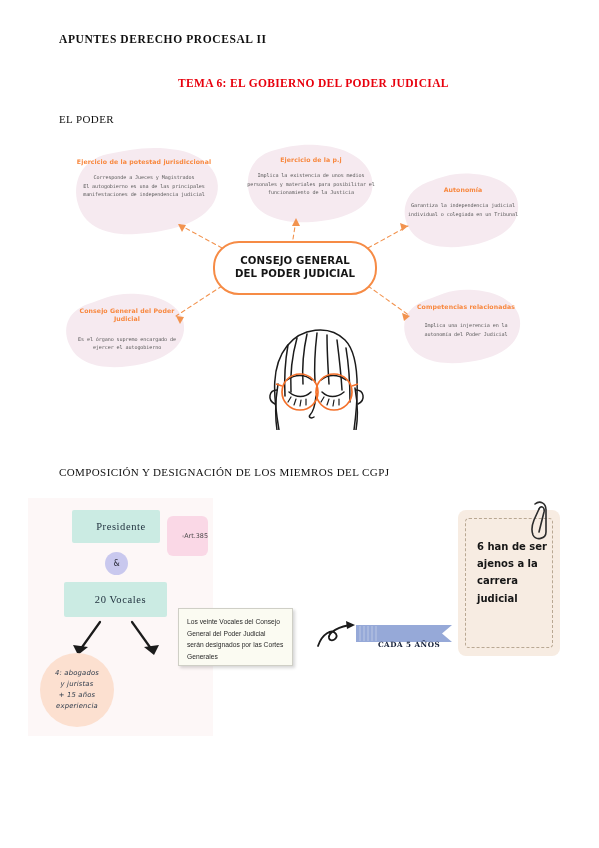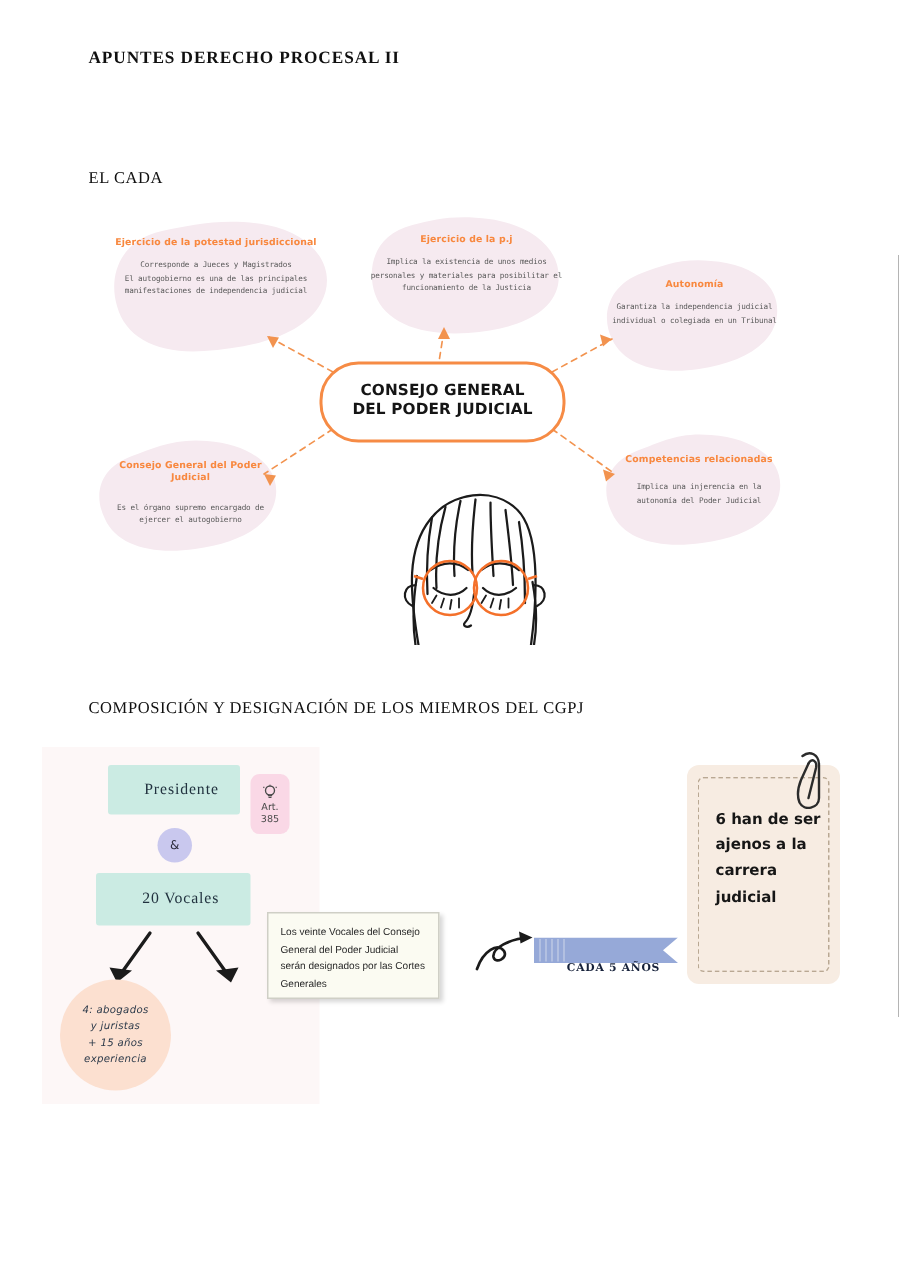--- a/index.html
+++ b/index.html
@@ -175,27 +175,28 @@
   }
   .art-badge {
     position: absolute;
     left: 139px;
     top: 18px;
     width: 26px;
     height: 40px;
     border-radius: 6px;
     background: #fad8e6;
     display: flex;
-    flex-direction: column;
+    flex-direction: row;
     align-items: center;
     justify-content: center;
     font-family: "DejaVu Sans", sans-serif;
     font-size: 6.4px;
     line-height: 1.25;
     color: #4b4b4b;
+    padding-left: 15px;
   }
   .circle-note {
     position: absolute;
     border-radius: 50%;
     background: #fce0d0;
     display: flex;
     align-items: center;
     justify-content: center;
     text-align: center;
     font-family: "DejaVu Sans", sans-serif;
@@ -286,21 +287,22 @@
     width: 26px;
     height: 42px;
   }
 </style>
 </head>
 <body>
 
 <div class="page">
 
   <div class="doc-title">APUNTES DERECHO PROCESAL II</div>
-  <div class="sub-label">EL CADA</div>
+  <div class="tema-title">TEMA 6: EL GOBIERNO DEL PODER JUDICIAL</div>
+  <div class="sub-label">EL PODER</div>
 
   <div class="mindmap">
 
     <svg class="mm-svg" viewBox="0 0 520 290">
 
       <path d="M58 14 C30 20 22 44 28 64 C34 86 56 96 86 94 C118 92 152 84 164 62 C176 40 160 16 128 10 C100 5 78 10 58 14 Z" fill="#f6eaf0"></path>
       <path d="M225 10 C200 16 194 38 200 56 C207 76 232 84 262 82 C292 80 318 70 322 50 C326 28 306 10 276 6 C254 3 240 6 225 10 Z" fill="#f6eaf0"></path>
       <path d="M378 42 C356 50 350 70 358 86 C366 104 390 110 416 106 C444 102 466 90 468 70 C470 50 452 36 424 34 C404 32 392 37 378 42 Z" fill="#f6eaf0"></path>
       <path d="M38 164 C16 172 12 190 20 206 C28 224 52 230 80 226 C110 222 132 210 134 190 C136 170 116 156 88 154 C66 152 52 159 38 164 Z" fill="#f6eaf0"></path>
       <path d="M376 160 C354 168 350 186 358 202 C366 220 390 226 418 222 C448 218 468 206 470 186 C472 166 452 152 424 150 C402 148 390 155 376 160 Z" fill="#f6eaf0"></path>

